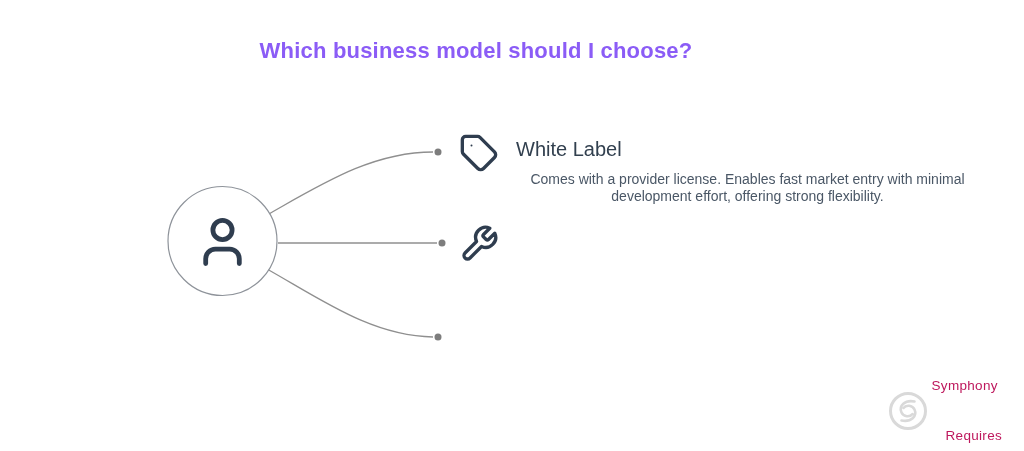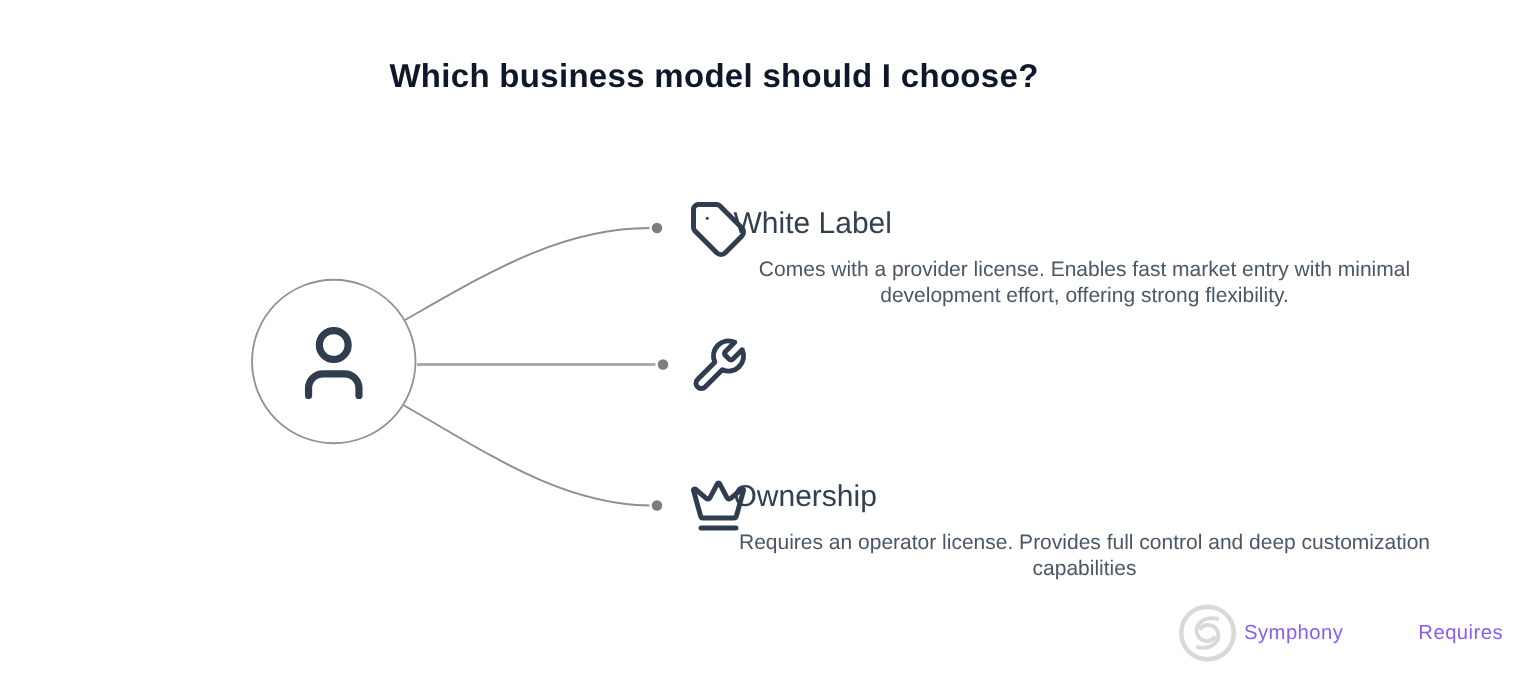--- a/index.html
+++ b/index.html
@@ -10,41 +10,41 @@
     overflow:hidden;
     font-family:"Liberation Sans", sans-serif;
   }
   .title{
     position:absolute;
     top:38px;left:0;width:952px;
     text-align:center;
     font-size:22px;
     font-weight:600;
     letter-spacing:0.2px;
-    color:#0f172a;
+    color:#8b5cf6;
   }
   .connector-layer{
     position:absolute;top:0;left:0;width:1024px;height:451px;
   }
   .item{
     position:absolute;
     left:459px;
     width:520px;
   }
   .item-1{top:133px;}
   .item-2{top:224px;}
   .item-3{top:315px;}
   .item-icon{
     position:absolute;
     left:0;top:0;
     width:40px;height:40px;
   }
   .item-3 .item-icon{top:2px;}
   .item-text{
-    margin-left:30px;
+    margin-left:57px;
   }
   .item-label{
     margin:0;
     padding-top:3px;
     font-size:20px;
     font-weight:500;
     line-height:26px;
     color:#32404f;
   }
   .item-desc{
@@ -57,24 +57,24 @@
   }
   .logo{
     position:absolute;
     right:22px;bottom:8px;
     display:flex;
     align-items:center;
     gap:3px;
   }
   .logo-text{
     display:flex;
-    flex-direction:row;
+    flex-direction:column;
     font-size:13.5px;
     line-height:14px;
-    color:#8b5cf6;
+    color:#be185d;
     letter-spacing:0.3px;
     gap:36px;
   }
   .logo-text .l2{margin-left:14px;}
 </style>
 </head>
 <body>
 
 <div class="canvas">
 
@@ -109,30 +109,20 @@
       <p class="item-desc">Comes with a provider license. Enables fast market entry with minimal development effort, offering strong flexibility.</p>
     </div>
   </div>
 
   <div class="item item-2">
     <svg class="item-icon" viewBox="0 0 24 24" fill="none" stroke="#2f3d4f" stroke-width="2" stroke-linecap="round" stroke-linejoin="round" xmlns="http://www.w3.org/2000/svg">
       <path d="M14.7 6.3a1 1 0 0 0 0 1.4l1.6 1.6a1 1 0 0 0 1.4 0l3.77-3.77a6 6 0 0 1-7.94 7.94l-6.91 6.91a2.12 2.12 0 0 1-3-3l6.91-6.91a6 6 0 0 1 7.94-7.94l-3.76 3.76z"></path>
     </svg>
   </div>
 
-  <div class="item item-3">
-    <svg class="item-icon" viewBox="0 0 24 24" fill="none" stroke="#2f3d4f" stroke-width="2" stroke-linecap="round" stroke-linejoin="round" xmlns="http://www.w3.org/2000/svg">
-      <path d="M11.562 3.266a.5.5 0 0 1 .876 0L15.39 8.87a1 1 0 0 0 1.516.294L21.183 5.5a.5.5 0 0 1 .798.519l-2.834 10.246a1 1 0 0 1-.956.734H5.81a1 1 0 0 1-.957-.734L2.02 6.02a.5.5 0 0 1 .798-.519l4.276 3.664a1 1 0 0 0 1.516-.294z"></path>
-      <path d="M5 21h14"></path>
-    </svg>
-    <div class="item-text">
-      <h2 class="item-label">Ownership</h2>
-      <p class="item-desc">Requires an operator license. Provides full control and deep customization capabilities</p>
-    </div>
-  </div>
 
   <div class="logo">
     <svg width="42" height="42" viewBox="0 0 42 42" fill="none" xmlns="http://www.w3.org/2000/svg">
       <circle cx="21" cy="21" r="17.5" stroke="#d9d9d9" stroke-width="3" fill="none"></circle>
       <path d="M27.5 11.5 C 18 9.5, 11.5 16, 14.5 22.5 C 16.5 27, 23 27.5, 25.5 24
                M14.5 30.5 C 24 32.5, 30.5 26, 27.5 19.5 C 25.5 15, 19 14.5, 16.5 18" stroke="#d9d9d9" stroke-width="2.6" stroke-linecap="round" fill="none"></path>
     </svg>
     <div class="logo-text">
       <span class="l1">Symphony</span>
       <span class="l2">Requires</span>

